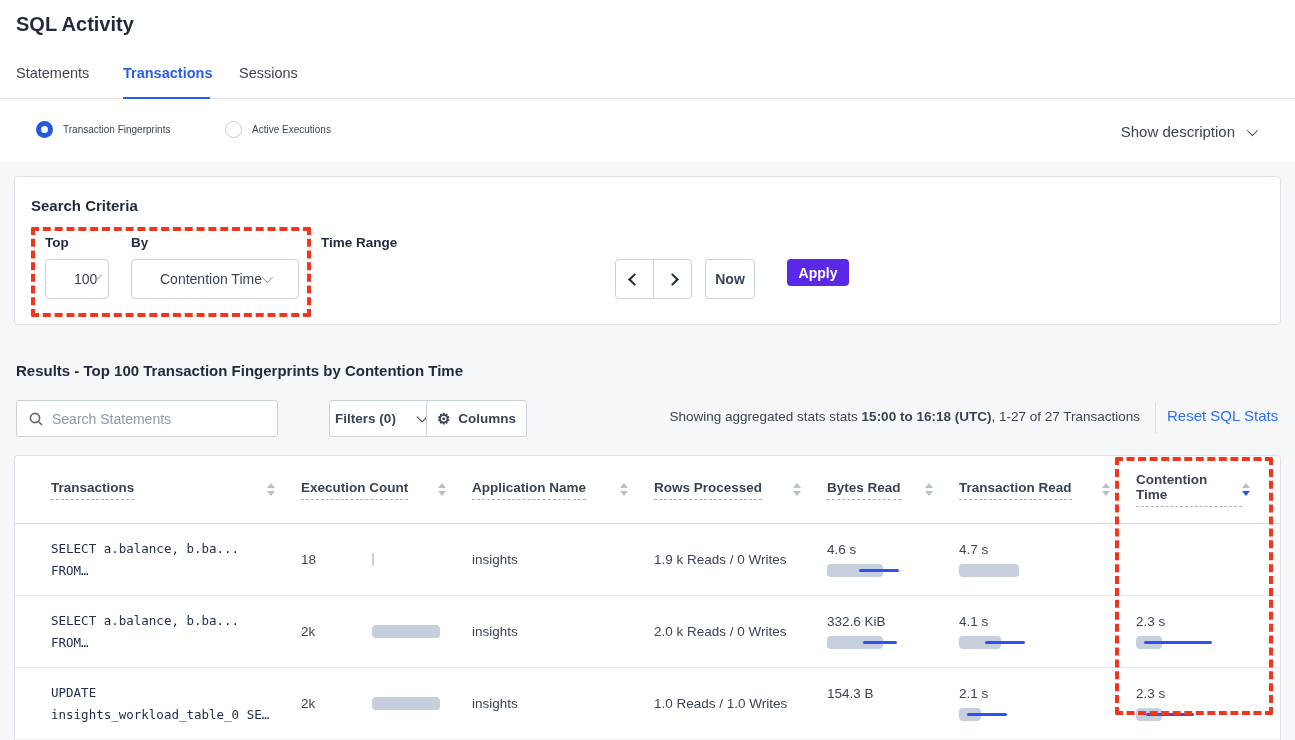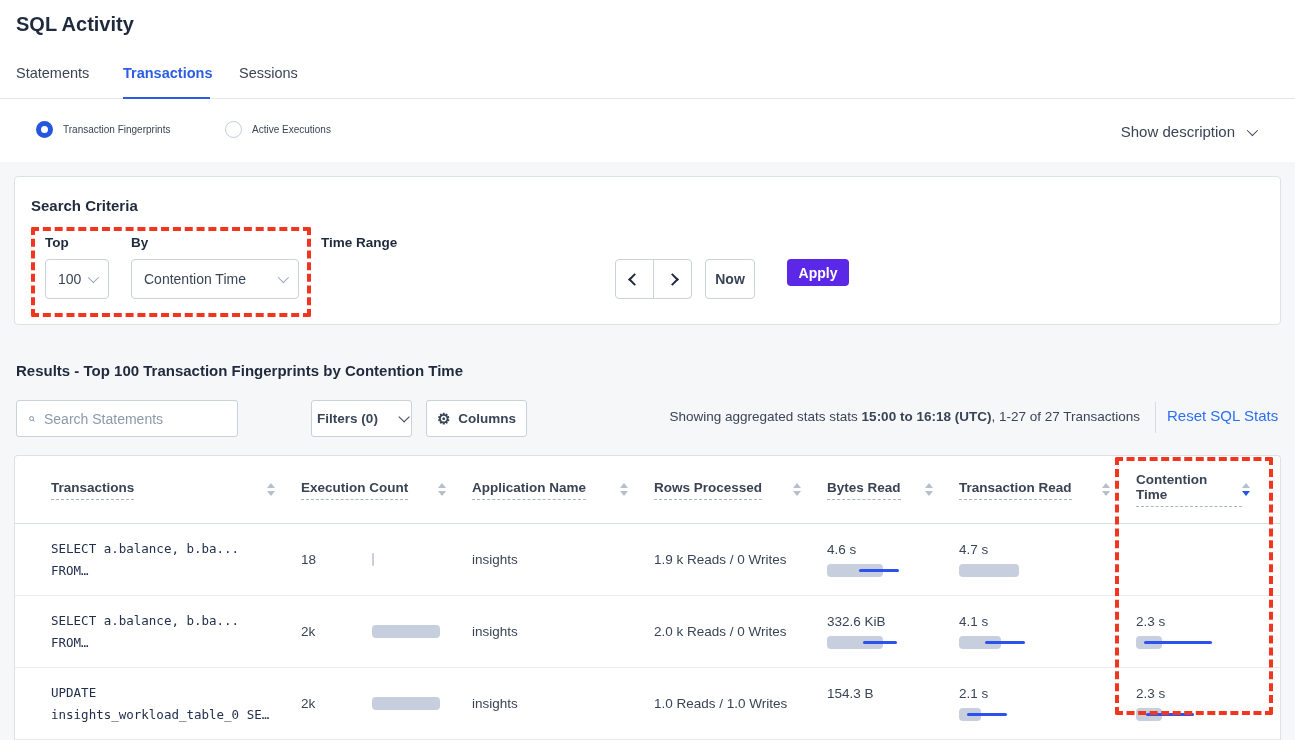--- a/index.html
+++ b/index.html
@@ -21,40 +21,40 @@
   .show-desc { position:absolute; right:40px; top:24px; display:flex; align-items:center; gap:12px; font-size:15px; color:#394455; cursor:pointer; }
 
   
   .gray-bg { position:absolute; left:0; top:162px; width:1295px; height:578px; background:#f6f7f9; }
 
   
   .card1 { position:absolute; left:14px; top:176px; width:1267px; height:149px; background:#fff; border:1px solid #dce1ea; border-radius:4px; }
   .sc-heading { position:absolute; left:16px; top:20px; font-size:15px; font-weight:700; color:#1f2a3c; }
   .field-label { position:absolute; font-size:13.5px; font-weight:700; color:#1f2a3c; }
   .selectbox { position:absolute; top:82px; height:40px; background:#fff; border:1px solid #c9d1dd; border-radius:4px;
-    display:flex; align-items:center; padding:0 12px; font-size:14px; color:#394455; cursor:pointer; }
+    display:flex; align-items:center; padding:0 28px; font-size:14px; color:#394455; cursor:pointer; }
   .selectbox .val { flex:1; }
   .chev { width:8px; height:8px; border-right:1.7px solid #98a2b3; border-bottom:1.7px solid #98a2b3; transform:rotate(45deg) translateY(-2px); }
   .chev.dark { border-color:#394455; }
   .badge-1h { background:#e7ebf1; border-radius:3px; padding:3px 8px; font-size:12.5px; font-weight:700; color:#394455; margin-right:12px; }
   .arrow-group { position:absolute; left:600px; top:82px; width:77px; height:40px; border:1px solid #c9d1dd; border-radius:4px; background:#fff; display:flex; }
   .arrow-btn { width:50%; display:flex; align-items:center; justify-content:center; cursor:pointer; }
   .arrow-btn:first-child { border-right:1px solid #c9d1dd; }
   .chevL { width:9px; height:9px; border-left:2.6px solid #1f2a3c; border-bottom:2.6px solid #1f2a3c; transform:rotate(45deg); }
   .chevR { width:9px; height:9px; border-right:2.6px solid #1f2a3c; border-top:2.6px solid #1f2a3c; transform:rotate(45deg); }
   .btn { position:absolute; top:82px; height:40px; background:#fff; border:1px solid #c9d1dd; border-radius:4px;
     display:flex; align-items:center; justify-content:center; font-size:14px; font-weight:700; color:#394455; cursor:pointer; }
   .btn-apply { position:absolute; left:772px; top:82px; width:62px; height:27px; border-radius:4px; border:none;
     display:flex; align-items:center; justify-content:center; font-size:14px; font-weight:700; color:#fff; cursor:pointer; }
 
   .red-rect { position:absolute; border:4px dashed #f1361f; border-radius:2px; pointer-events:none; }
 
   
   .results-heading { position:absolute; left:16px; top:362px; font-size:15px; font-weight:700; color:#1f2a3c; }
-  .search-box { position:absolute; left:16px; top:400px; width:222px; height:37px; background:#fff; border:1px solid #c9d1dd; border-radius:3px;
+  .search-box { position:absolute; left:16px; top:400px; width:262px; height:37px; background:#fff; border:1px solid #c9d1dd; border-radius:3px;
     display:flex; align-items:center; padding:0 12px; gap:9px; }
   .search-box input { border:none; outline:none; flex:1; font-size:14px; color:#394455; font-family:"Liberation Sans", sans-serif; background:transparent; }
   .search-box input::placeholder { color:#8d99ab; }
   .tool-btn { position:absolute; top:400px; height:37px; background:#fff; border:1px solid #c9d1dd; border-radius:3px;
     display:flex; align-items:center; justify-content:center; gap:8px; font-size:13.5px; font-weight:700; color:#394455; cursor:pointer; }
   .stats-line { position:absolute; left:600px; top:409px; width:540px; text-align:right; font-size:13.5px; color:#394455; }
   .stats-line b { font-weight:700; }
   .stats-divider { position:absolute; left:1155px; top:402px; width:1px; height:31px; background:#d8dde5; }
   .reset-link { position:absolute; left:1167px; top:407px; font-size:15px; color:#2e6ff2; cursor:pointer; }
 
@@ -144,21 +144,21 @@
 <div class="results-heading">Results - Top 100 Transaction Fingerprints by Contention Time</div>
 
 <div class="search-box">
   <svg width="14" height="14" viewBox="0 0 14 14">
     <circle cx="6" cy="6" r="4.6" fill="none" stroke="#5b6575" stroke-width="1.6"></circle>
     <line x1="9.5" y1="9.5" x2="13" y2="13" stroke="#5b6575" stroke-width="1.6"></line>
   </svg>
   <input type="text" placeholder="Search Statements" style="">
 </div>
 
-<div class="tool-btn" style="left:311px; width:101px;gap:20px;">
+<div class="tool-btn" style="left:329px; width:101px;gap:20px;">
   <span>Filters (0)</span>
   <span class="chev dark" style="transform:rotate(45deg) translateY(-3px);"></span>
 </div>
 
 <div class="tool-btn" style="left:426px; width:101px;">
   <span class="gear-glyph">⚙</span>
   <span>Columns</span>
 </div>
 
 <div class="stats-line"><span>Showing aggregated stats stats </span><b>15:00 to 16:18 (UTC)</b><span>, 1-27 of 27 Transactions</span></div>

